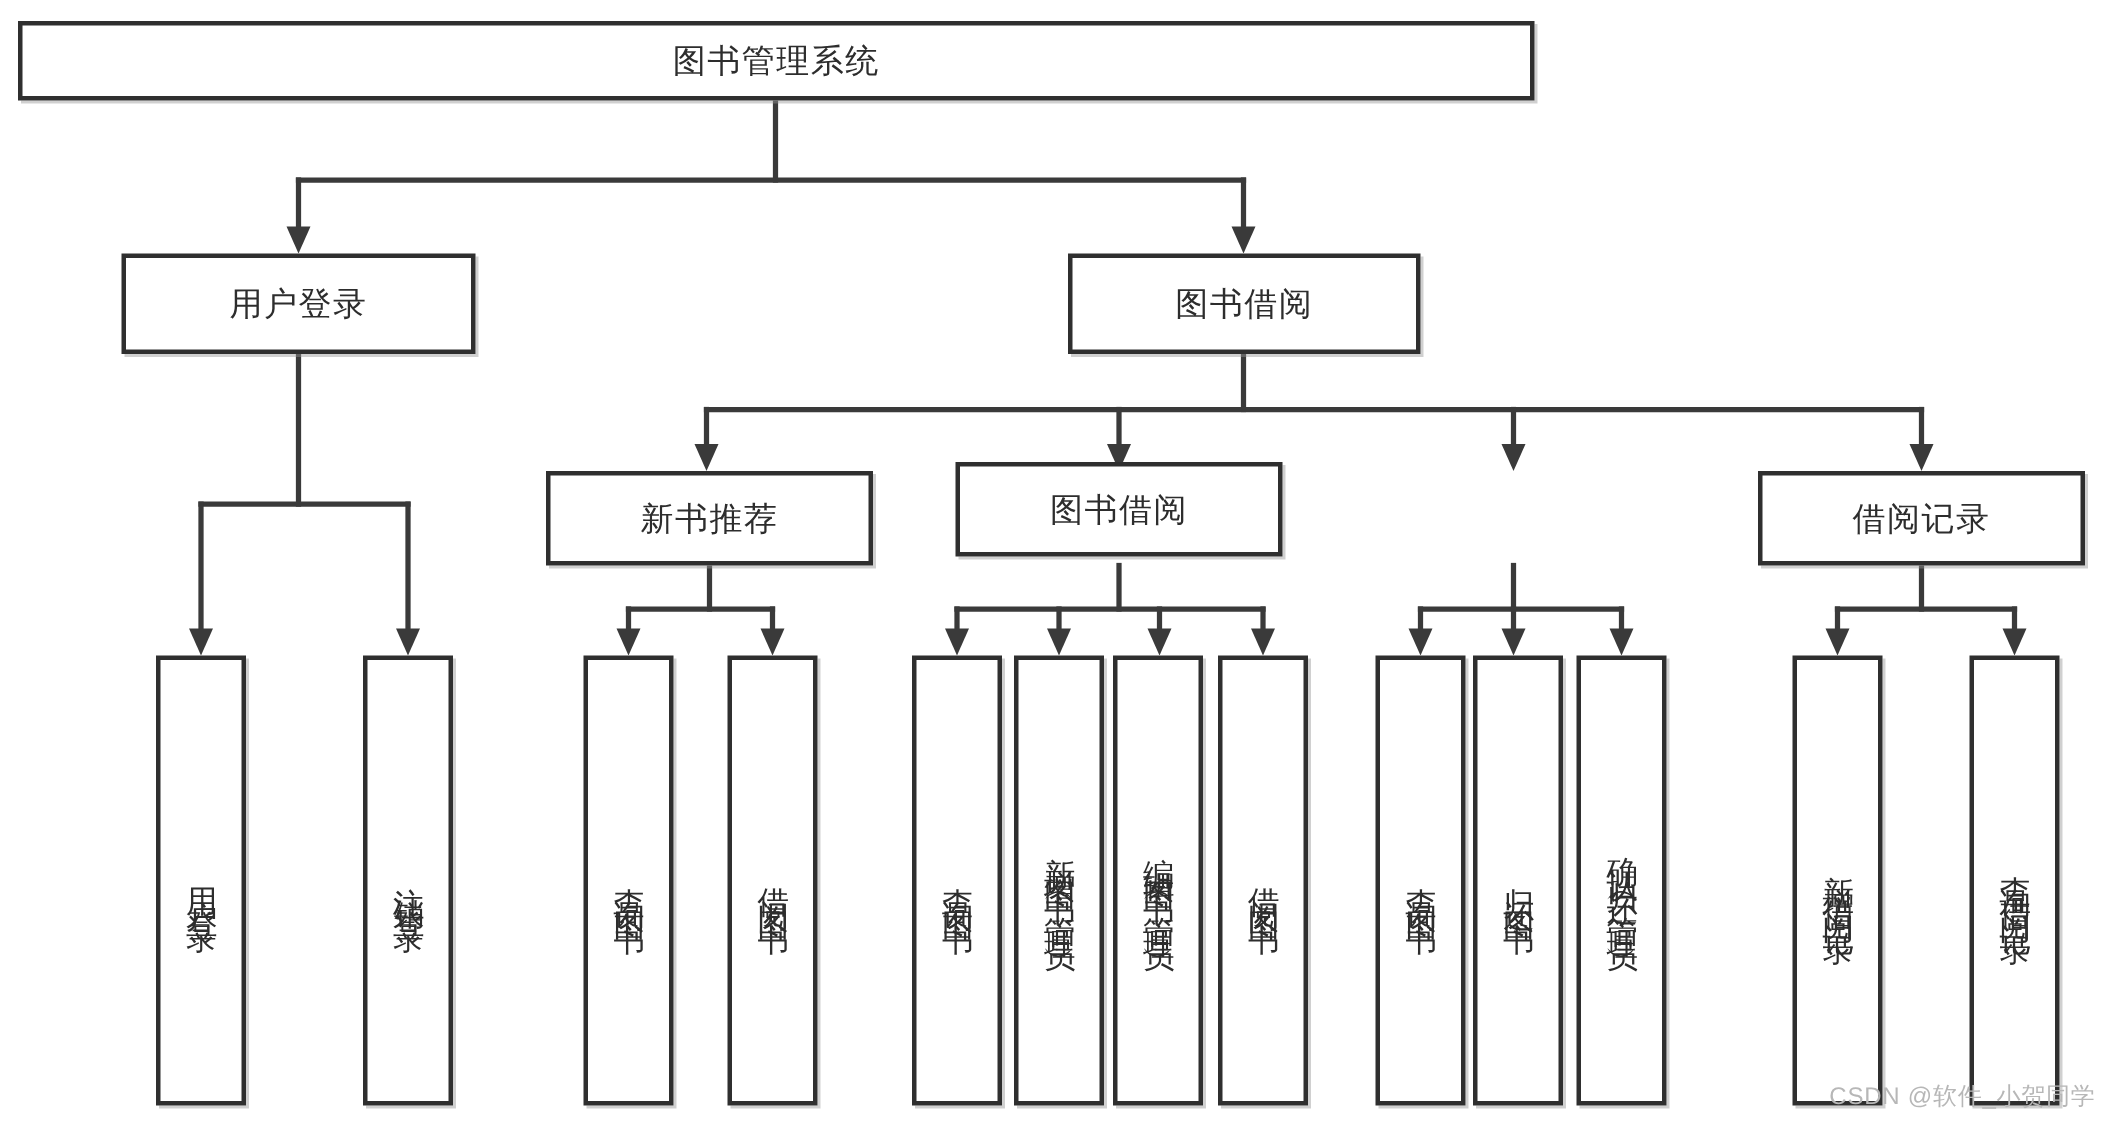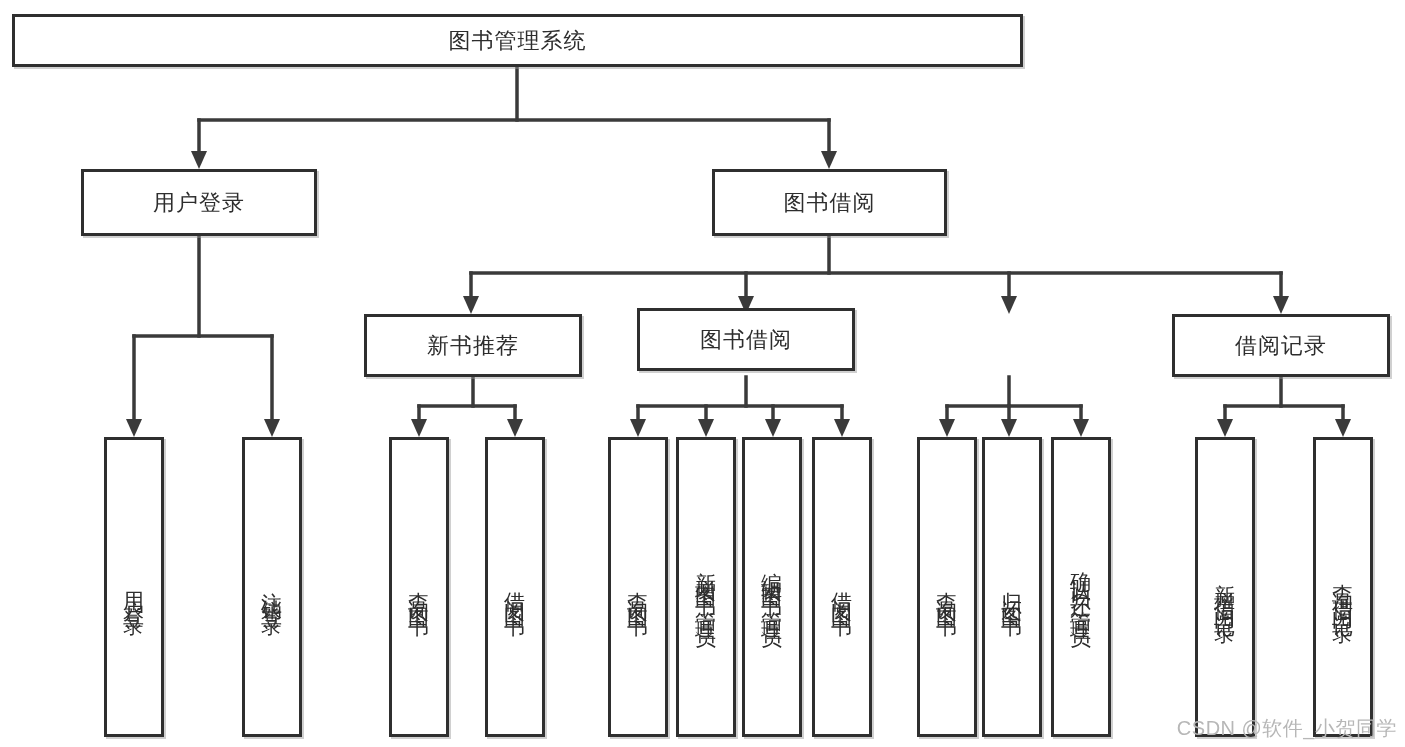--- a/index.html
+++ b/index.html
@@ -31,21 +31,21 @@
     font-size:21px;
     letter-spacing:8px;
     line-height:1;
     padding-top:8px;
   }
   .watermark{
     position:absolute;
     right:8px;
     bottom:5px;
     z-index:5;
-    font-size:20px;
+    font-size:16px;
     color:var(--wm,#b7b7b7);
     letter-spacing:.5px;
     white-space:nowrap;
   }
 </style>
 </head>
 <body>
 
 <div class="stage" style="--bg: #ffffff; --border: #2f2f2f; --text: #2d2d2d; --wm: #b7b7b7;">
 

